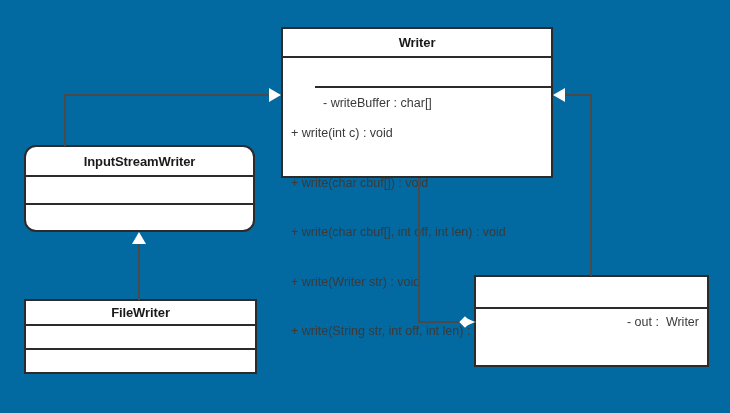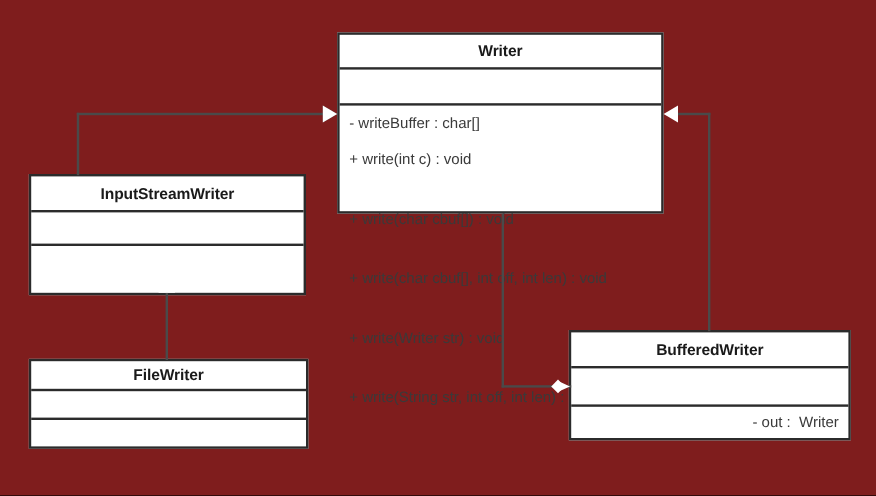--- a/index.html
+++ b/index.html
@@ -4,21 +4,21 @@
 <style>
   html, body {
     margin: 0;
     padding: 0;
     background: #000000;
   }
   #diagram-canvas {
     position: relative;
     width: 730px;
     height: 413px;
-    background: #7f1d1d;
+    background: #0369a1;
     overflow: hidden;
     font-family: "Liberation Sans", sans-serif;
   }
   
   .uml-class {
     position: absolute;
     background: #ffffff;
     border: 2px solid #2b2b2b;
     box-sizing: border-box;
     display: flex;
@@ -98,46 +98,45 @@
     transform: rotate(45deg);
   }
 </style>
 </head>
 <body>
 
 <div id="diagram-canvas">
 
   <div class="uml-class" style="left:281px; top:27px; width:272px; height:151px;">
     <div class="uml-title" style="height:31px;">Writer</div>
-    <div class="uml-compartment bordered" style="height:30px;">
+    <div class="uml-compartment bordered" style="height:30px;margin-left:32px;">
       <div class="uml-member">- writeBuffer : char[]</div>
     </div>
     <div class="uml-compartment" style="height:88px;">
       <div class="uml-member">+ write(int c) : void</div>
       <div class="uml-member">+ write(char cbuf[]) : void</div>
       <div class="uml-member">+ write(char cbuf[], int off, int len) : void</div>
       <div class="uml-member">+ write(Writer str) : void</div>
       <div class="uml-member">+ write(String str, int off, int len) : void</div>
     </div>
   </div>
 
-  <div class="uml-class" style="left:24px; top:145px; width:231px; height:101px;">
+  <div class="uml-class" style="left:24px; top:145px; width:231px; height:87px;border-radius:12px;">
     <div class="uml-title" style="height:30px;">InputStreamWriter</div>
     <div class="uml-compartment bordered empty" style="height:28px;"></div>
     <div class="uml-compartment empty" style="height:25px;"></div>
   </div>
 
   <div class="uml-class" style="left:24px; top:299px; width:233px; height:75px;">
     <div class="uml-title" style="height:30px;">FileWriter</div>
     <div class="uml-compartment bordered empty" style="height:30px;"></div>
     <div class="uml-compartment empty" style="height:27px;"></div>
   </div>
 
   <div class="uml-class" style="left:474px; top:275px; width:235px; height:92px;">
-    <div class="uml-title" style="height:30px;">BufferedWriter</div>
     <div class="uml-compartment bordered" style="height:32px;text-align:right;">
       <div class="uml-member">- out :  Writer</div>
     </div>
     <div class="uml-compartment empty" style="height:26px;"></div>
   </div>
 
   <div class="conn-line conn-v" style="left:64px; top:94px; height:52px;"></div>
   <div class="conn-line conn-h" style="left:64px; top:94px; width:207px;"></div>
   <div class="arrow-tri arrow-tri-right" style="left:269px; top:88px;"></div>
 

